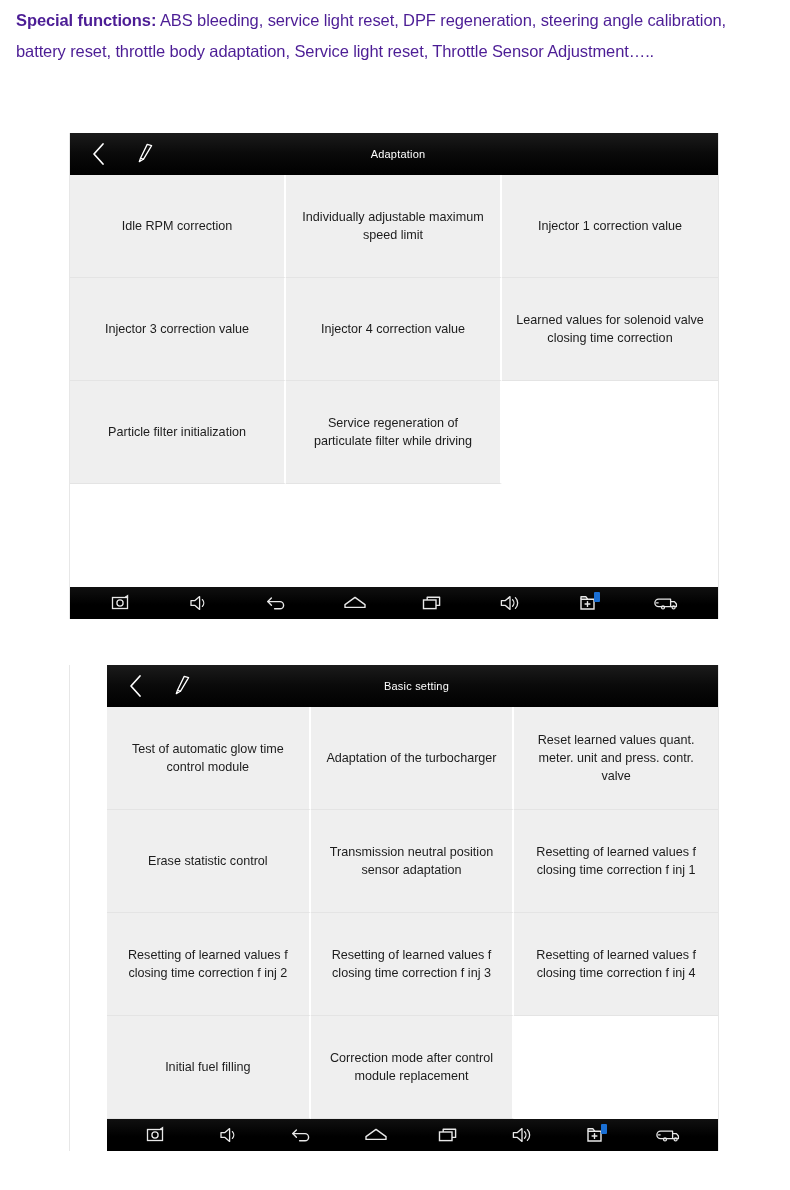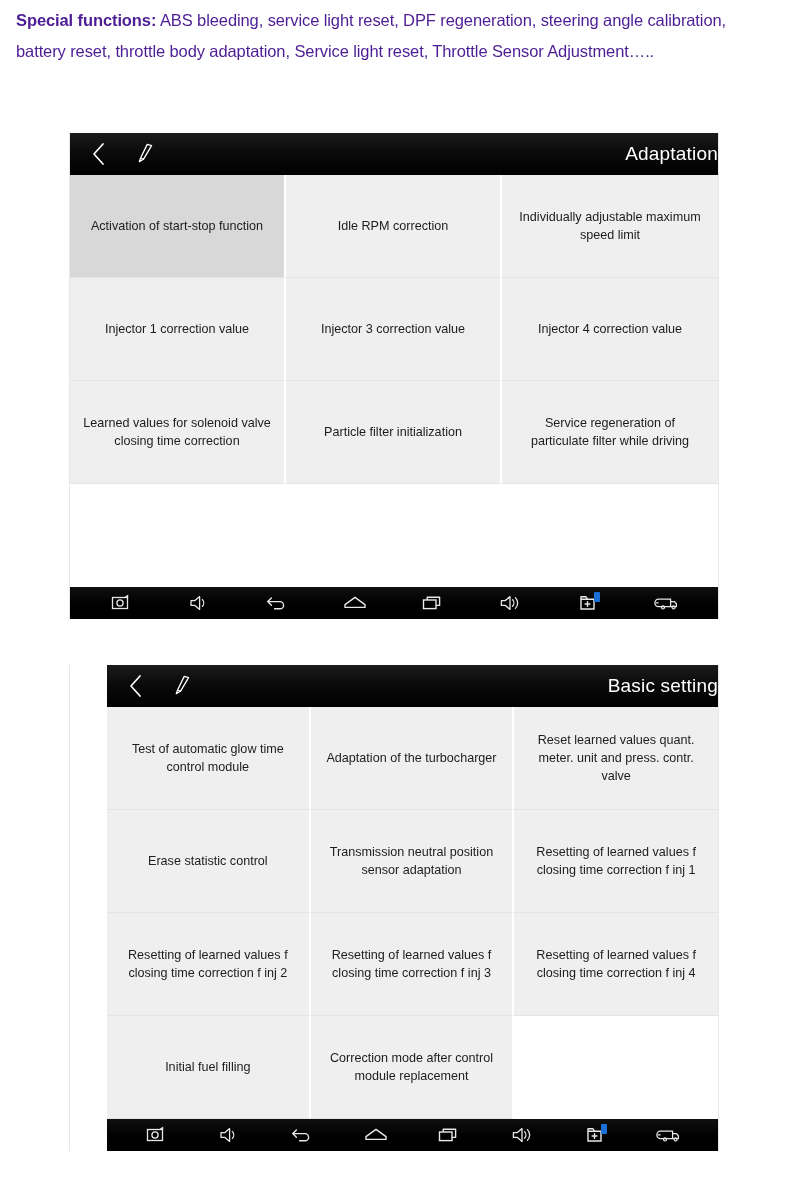--- a/index.html
+++ b/index.html
@@ -40,23 +40,23 @@
   .titlebar {
     position: relative;
     height: 42px;
     background: linear-gradient(to bottom, #1b1b1b 0%, #0a0a0a 48%, #000000 100%);
     display: flex;
     align-items: center;
   }
   .titlebar .title {
     position: absolute;
     left: 8px; right: 0;
-    text-align: right;
+    text-align: center;
     color: #ffffff;
-    font-size: 19px;
+    font-size: 11px;
     letter-spacing: 0.2px;
   }
   .tb-icon {
     position: relative;
     z-index: 2;
     width: 40px;
     height: 42px;
     display: flex;
     align-items: center;
     justify-content: center;
@@ -132,21 +132,20 @@
     </div>
     <div class="tb-icon edit">
       <svg width="20" height="22" viewBox="0 0 20 22">
           <path d="M15.6 2.6 L11.2 1.4 L4.6 15.0 L7.4 16.3 Z" fill="none" stroke="#ffffff" stroke-width="1.3" stroke-linejoin="round"></path>
           <path d="M4.6 15.0 L3.3 18.6 L7.4 16.3" fill="none" stroke="#ffffff" stroke-width="1.3" stroke-linejoin="round"></path>
         </svg>
     </div>
     <div class="title">Adaptation</div>
   </div>
   <div class="grid">
-    <div class="cell highlight">Activation of start-stop function</div>
     <div class="cell">Idle RPM correction</div>
     <div class="cell">Individually adjustable maximum speed limit</div>
     <div class="cell">Injector 1 correction value</div>
     <div class="cell">Injector 3 correction value</div>
     <div class="cell">Injector 4 correction value</div>
     <div class="cell">Learned values for solenoid valve closing time correction</div>
     <div class="cell">Particle filter initialization</div>
     <div class="cell">Service regeneration of particulate filter while driving</div>
     <div class="cell empty"></div>
     <div class="cell empty"></div>

